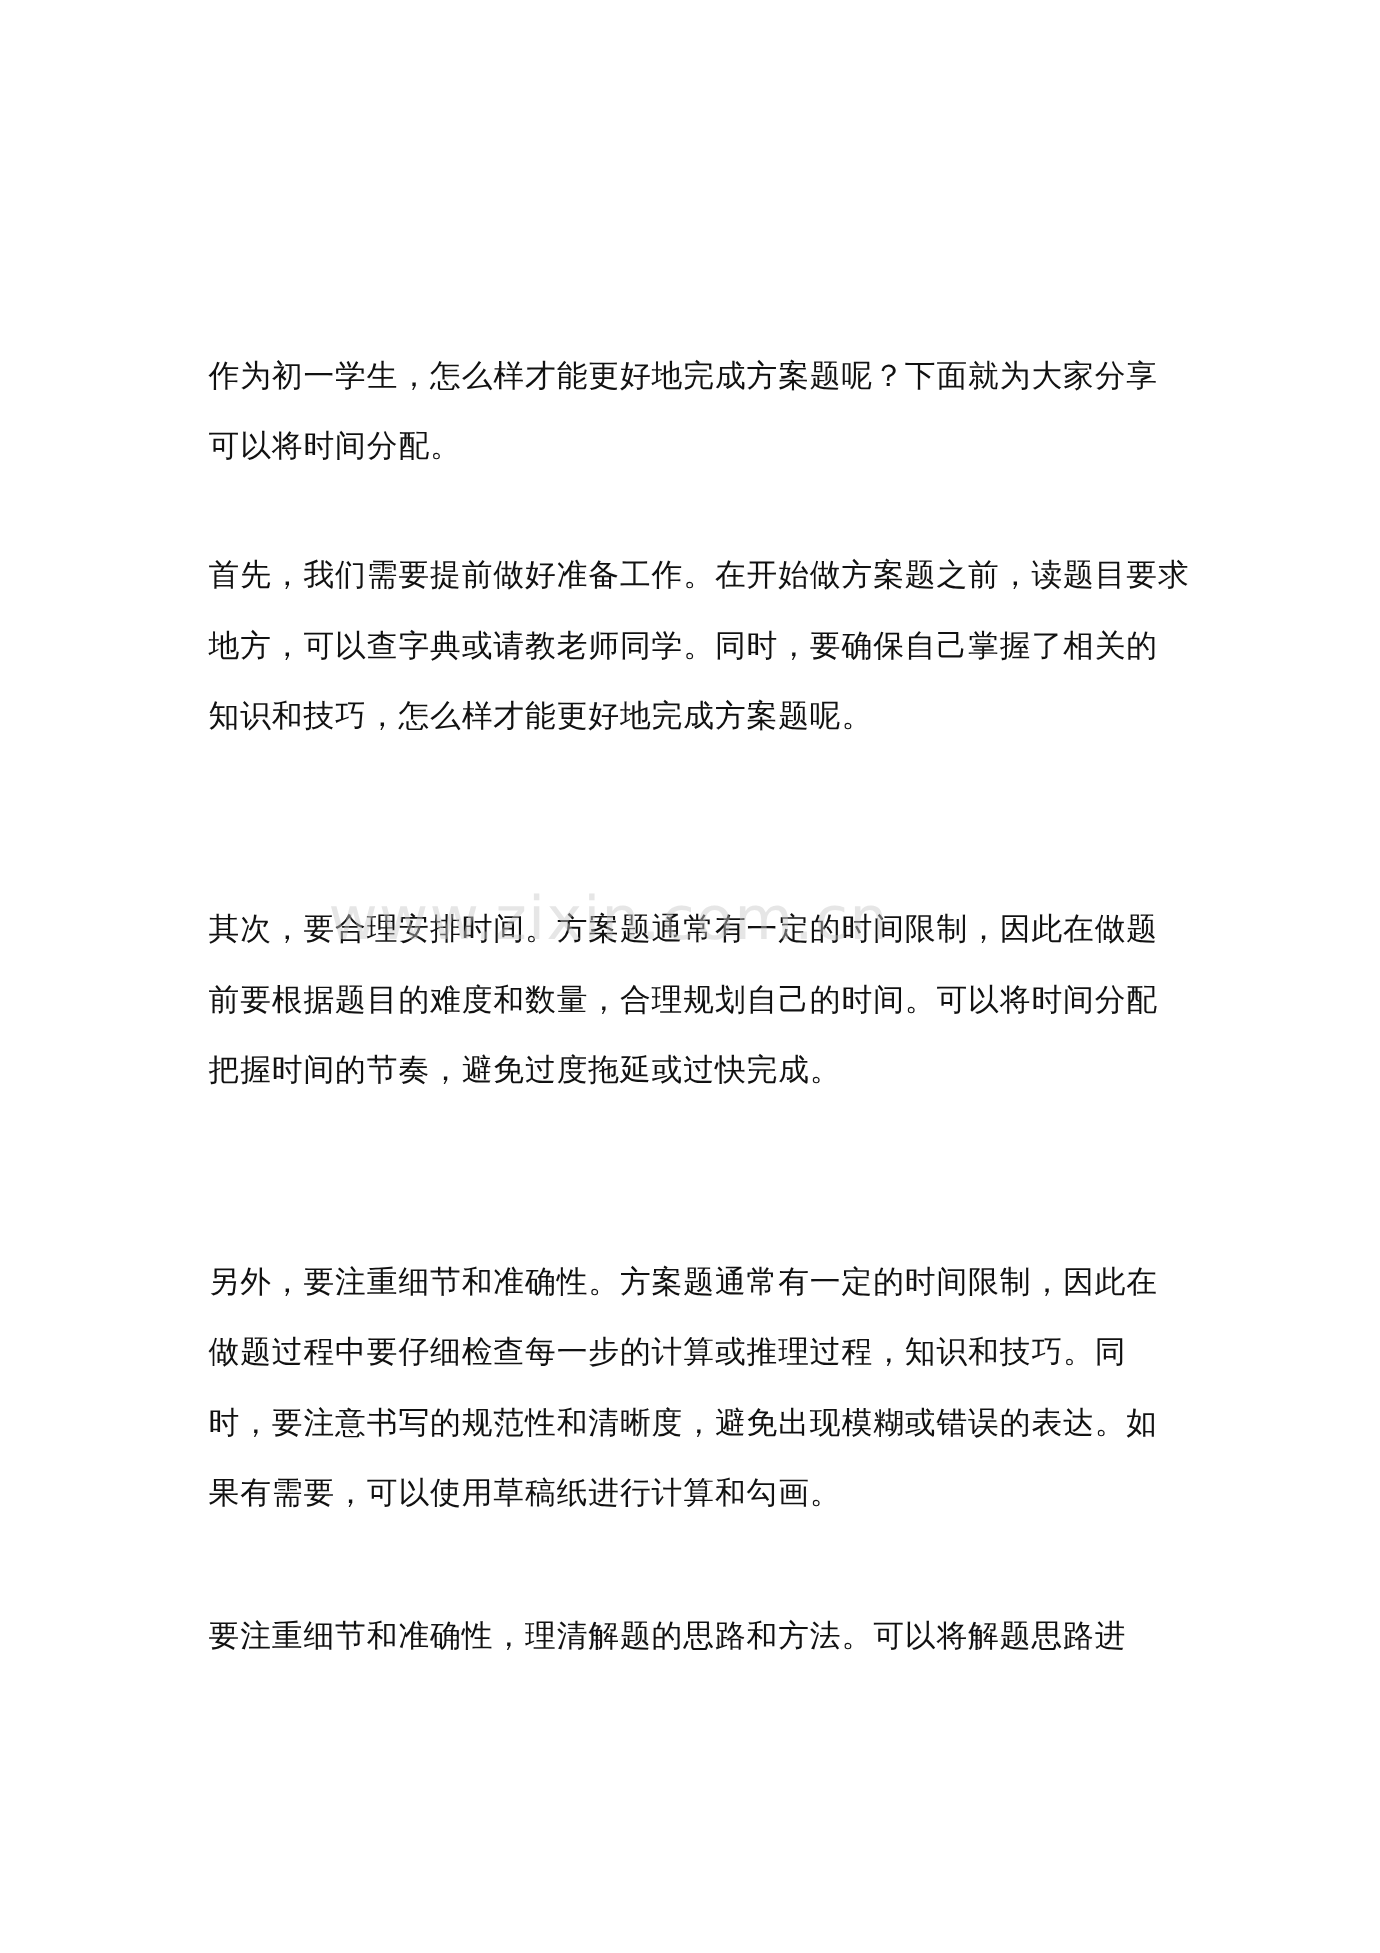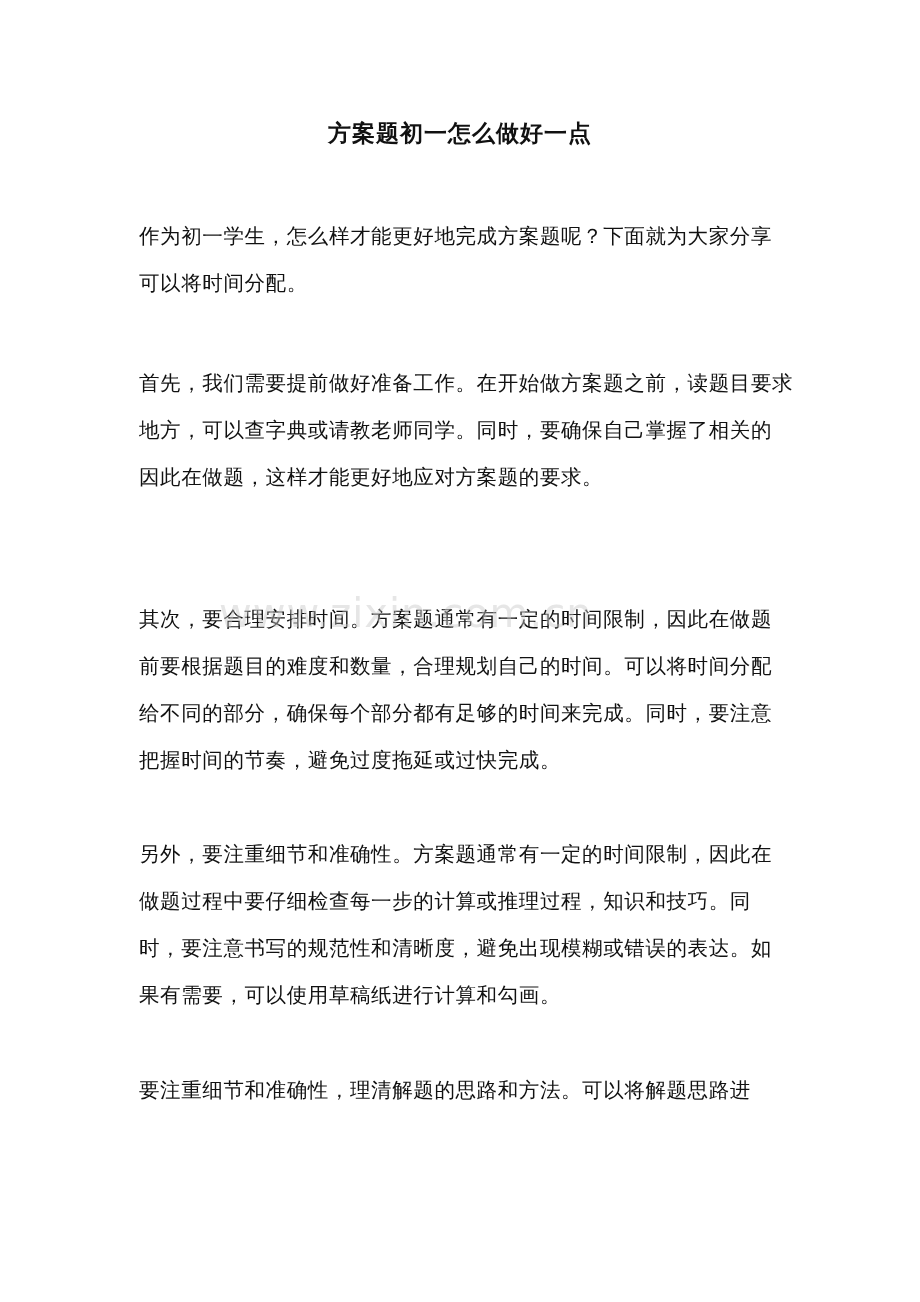--- a/index.html
+++ b/index.html
@@ -26,37 +26,35 @@
     position: absolute; left: 219px; top: 590px;
     font-family: "DejaVu Sans", "Liberation Sans", sans-serif;
     font-size: 40px; color: rgba(200,200,200,0.45);
     letter-spacing: 1px; pointer-events: none;
   }
 </style>
 </head>
 <body>
 
 <div class="page">
-  <div class="title">方案题初一怎么做好一点</div>
 
-  <div class="para" style="top:213px">
+  <div class="para" style="top:227px">
     <span>作为初一学生，怎么样才能更好地完成方案题呢？下面就为大家分享</span>
     <span>可以将时间分配。</span>
   </div>
 
   <div class="para" style="top:360px">
     <span>首先，我们需要提前做好准备工作。在开始做方案题之前，读题目要求</span>
     <span>地方，可以查字典或请教老师同学。同时，要确保自己掌握了相关的</span>
-    <span>因此在做题，这样才能更好地应对方案题的要求。</span>
+    <span>知识和技巧，怎么样才能更好地完成方案题呢。</span>
   </div>
 
   <div class="para" style="top:596px">
     <span>其次，要合理安排时间。方案题通常有一定的时间限制，因此在做题</span>
     <span>前要根据题目的难度和数量，合理规划自己的时间。可以将时间分配</span>
-    <span>给不同的部分，确保每个部分都有足够的时间来完成。同时，要注意</span>
     <span>把握时间的节奏，避免过度拖延或过快完成。</span>
   </div>
 
   <div class="para" style="top:831px">
     <span>另外，要注重细节和准确性。方案题通常有一定的时间限制，因此在</span>
     <span>做题过程中要仔细检查每一步的计算或推理过程，知识和技巧。同</span>
     <span>时，要注意书写的规范性和清晰度，避免出现模糊或错误的表达。如</span>
     <span>果有需要，可以使用草稿纸进行计算和勾画。</span>
   </div>
 

